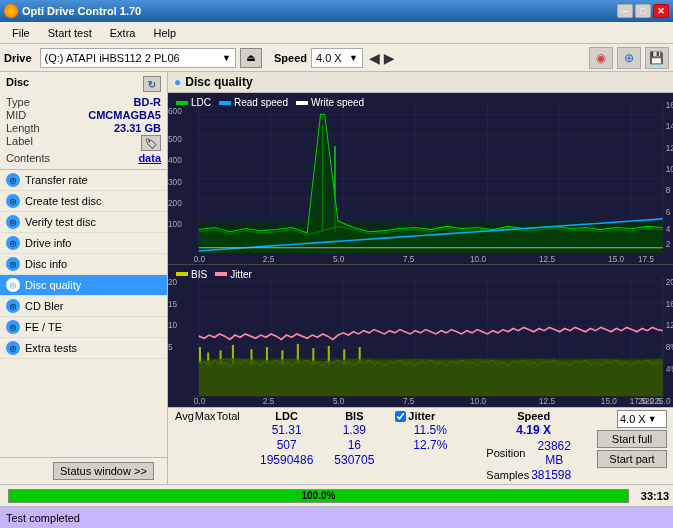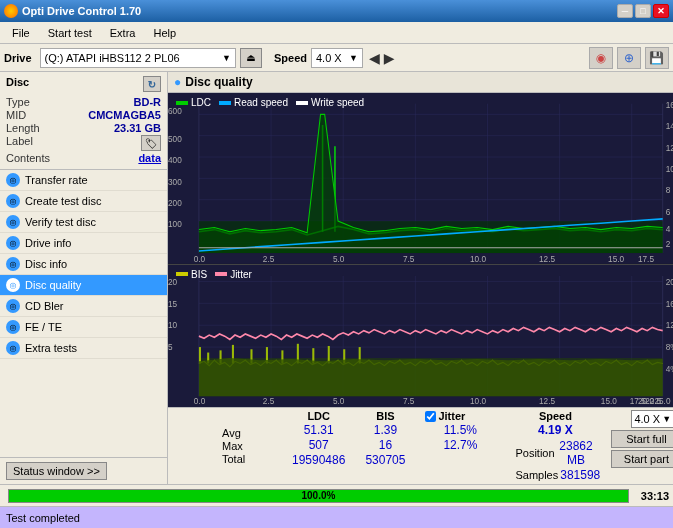--- a/index.html
+++ b/index.html
@@ -339,21 +339,21 @@
         <span>FE / TE</span>
       </div>
       <div class="nav-item">
         <div class="nav-icon blue">◎</div>
         <span>Extra tests</span>
       </div>
     </div>
 
     <div style="flex:1;display:flex;flex-direction:column;justify-content:flex-end;">
       <div style="padding:4px 6px;border-top:1px solid #bbb;">
-        <div class="status-btn" style="display:inline-block;padding:2px 6px;font-size:11px;background:#d4d0c8;border:1px solid #888;cursor:pointer;">Status window &gt;&gt;</div>
+        <div class="status-btn" style="display:inline-block;padding:2px 6px;font-size:11px;background:#d4d0c8;border:1px solid #888;cursor:pointer;margin-left:47px;">Status window &gt;&gt;</div>
       </div>
     </div>
   </div>
 
   <div id="content">
 
     <div class="content-title">
       <span class="content-title-icon">●</span>
       <span class="content-title-text">Disc quality</span>
     </div>
@@ -515,21 +515,21 @@
           <text x="420" y="127" fill="#aaaaaa" font-size="8">15.0</text>
           <text x="448" y="127" fill="#aaaaaa" font-size="8">17.5</text>
           <text x="456" y="127" fill="#aaaaaa" font-size="8">  20.0</text>
           <text x="463" y="127" fill="#aaaaaa" font-size="8">    22.5</text>
           <text x="472" y="127" fill="#aaaaaa" font-size="8">      25.0 GB</text>
         </svg>
       </div>
     </div>
 
     <div id="stats-panel">
-      <div style="display:flex;flex-direction:column;gap:1px;min-width:50px;margin-left:48px;">
+      <div style="display:flex;flex-direction:row;gap:1px;min-width:50px;">
         <div style="height:16px;"></div>
         <div style="font-size:11px;">Avg</div>
         <div style="font-size:11px;">Max</div>
         <div style="font-size:11px;">Total</div>
       </div>
       <div class="stats-divider"></div>
       <div class="stats-col">
         <div class="stats-header">LDC</div>
         <div class="stats-val">51.31</div>
         <div class="stats-val">507</div>

